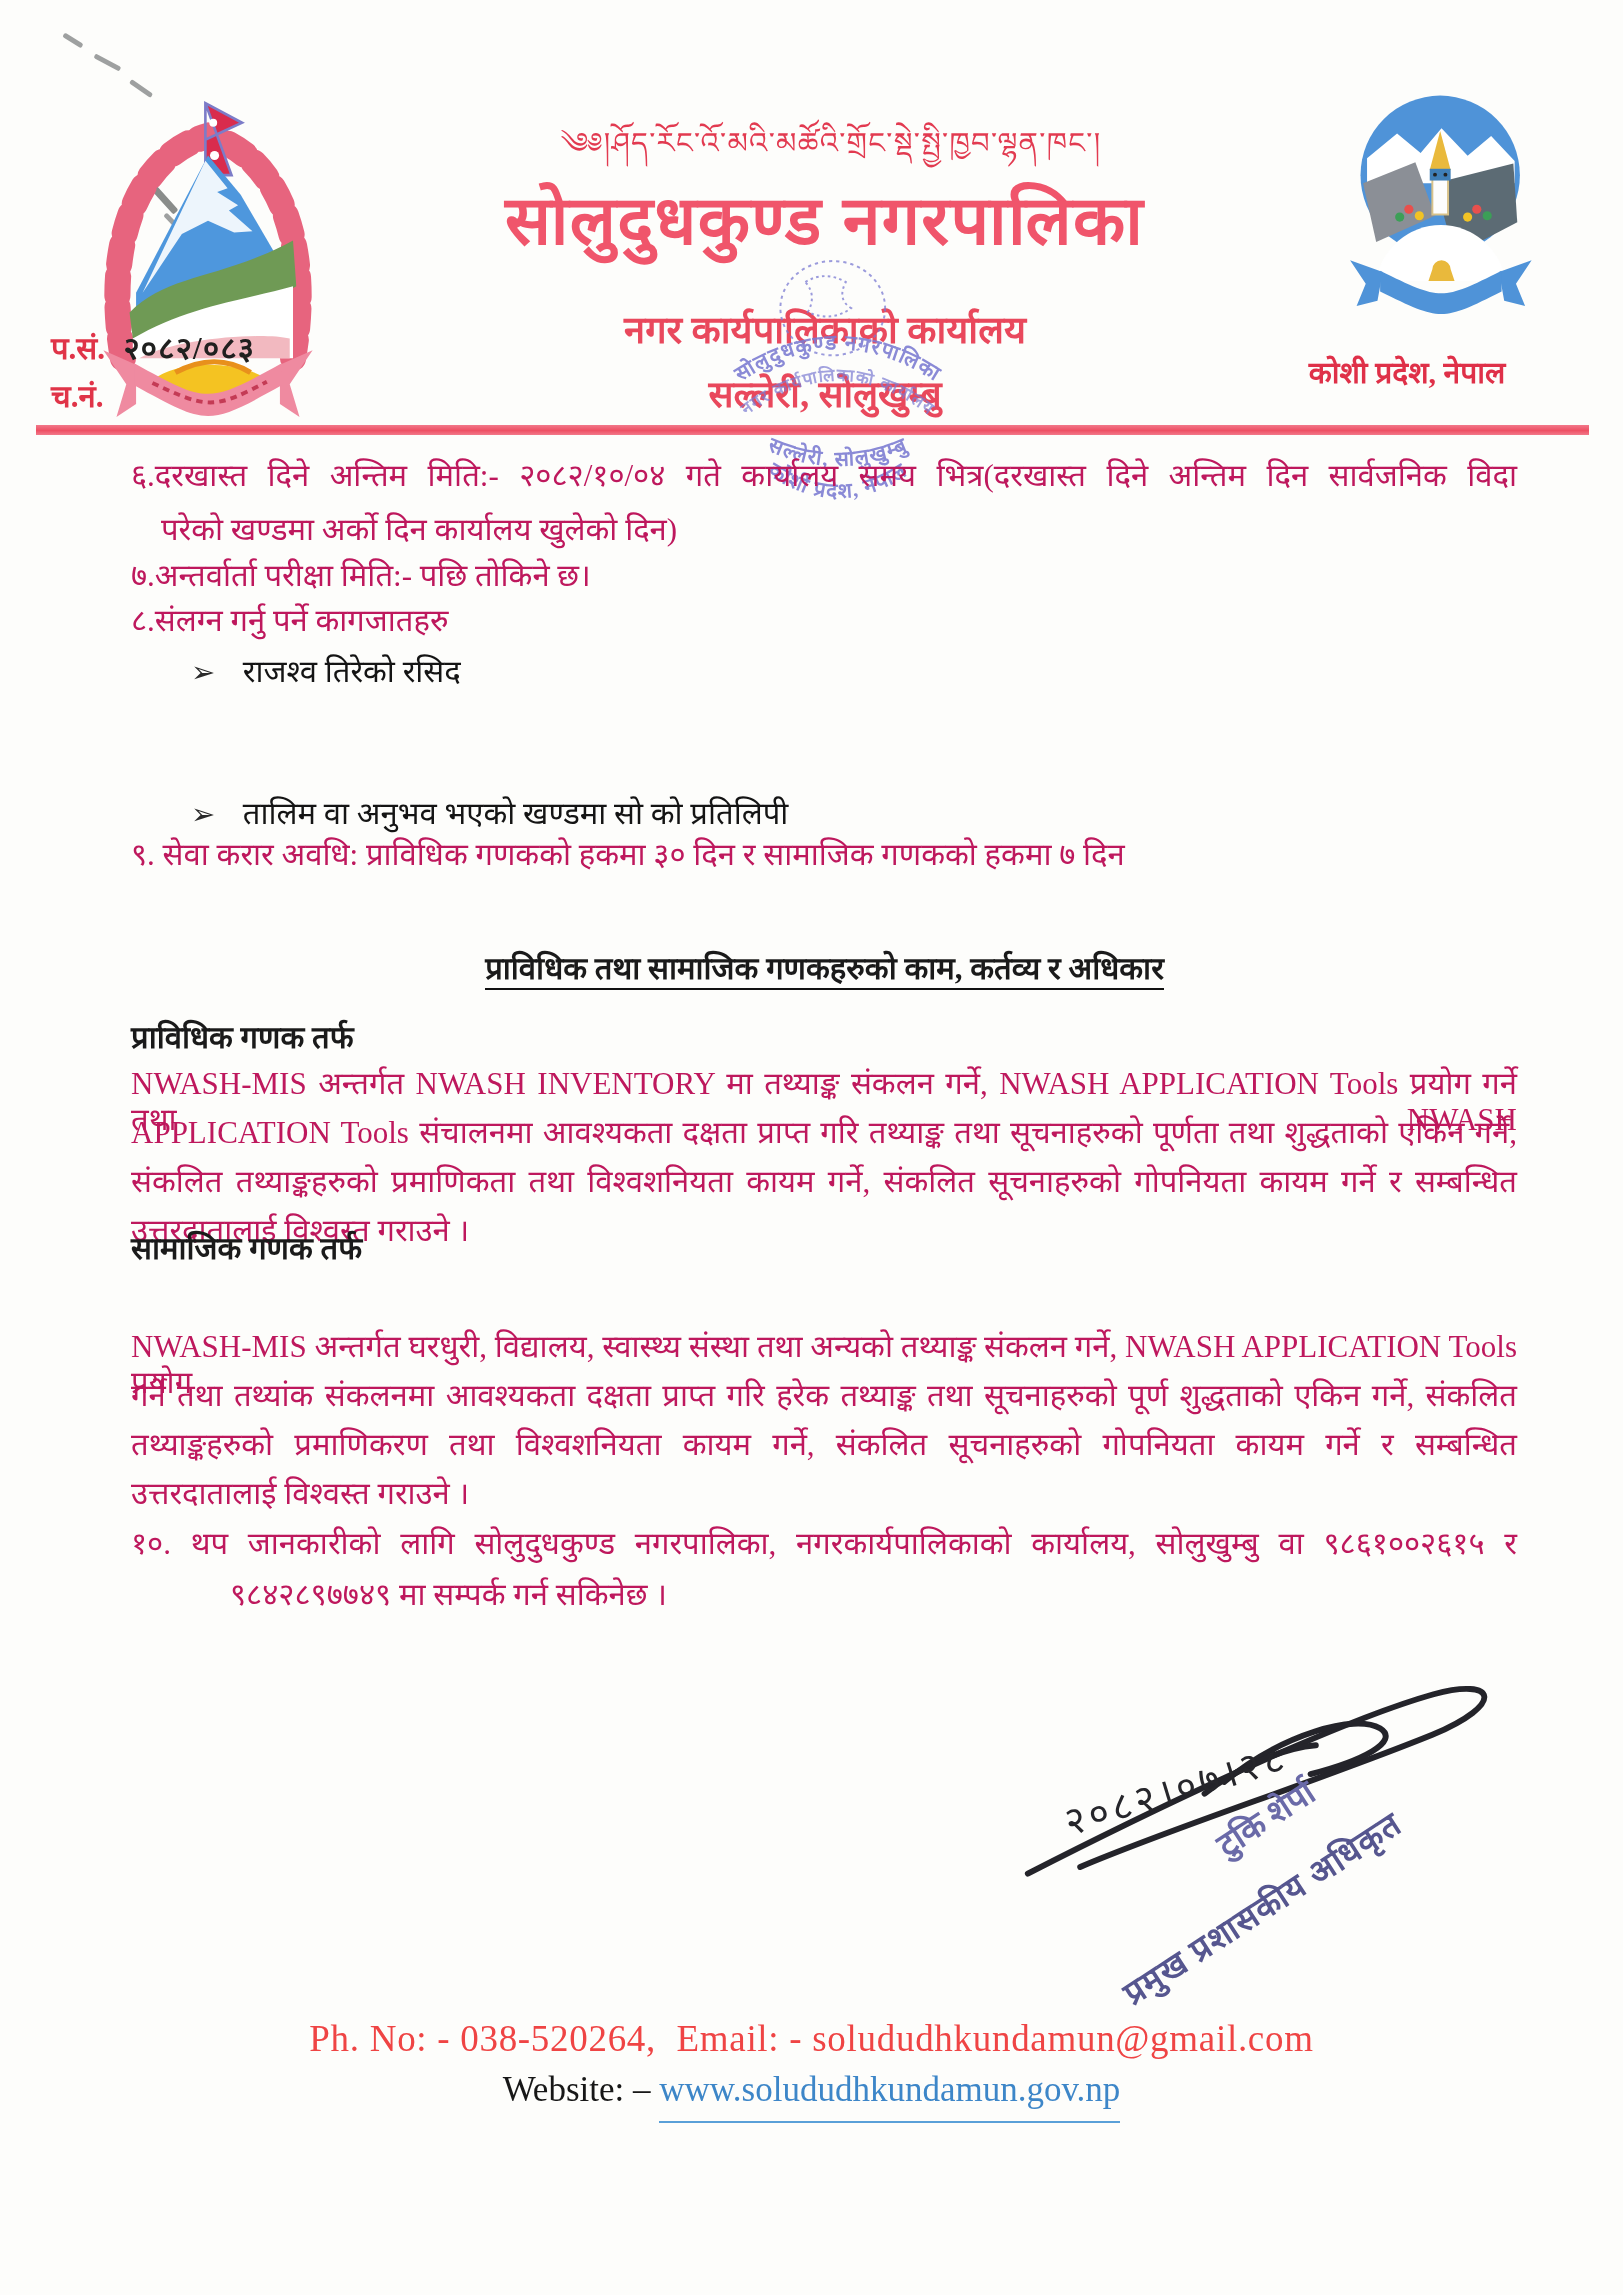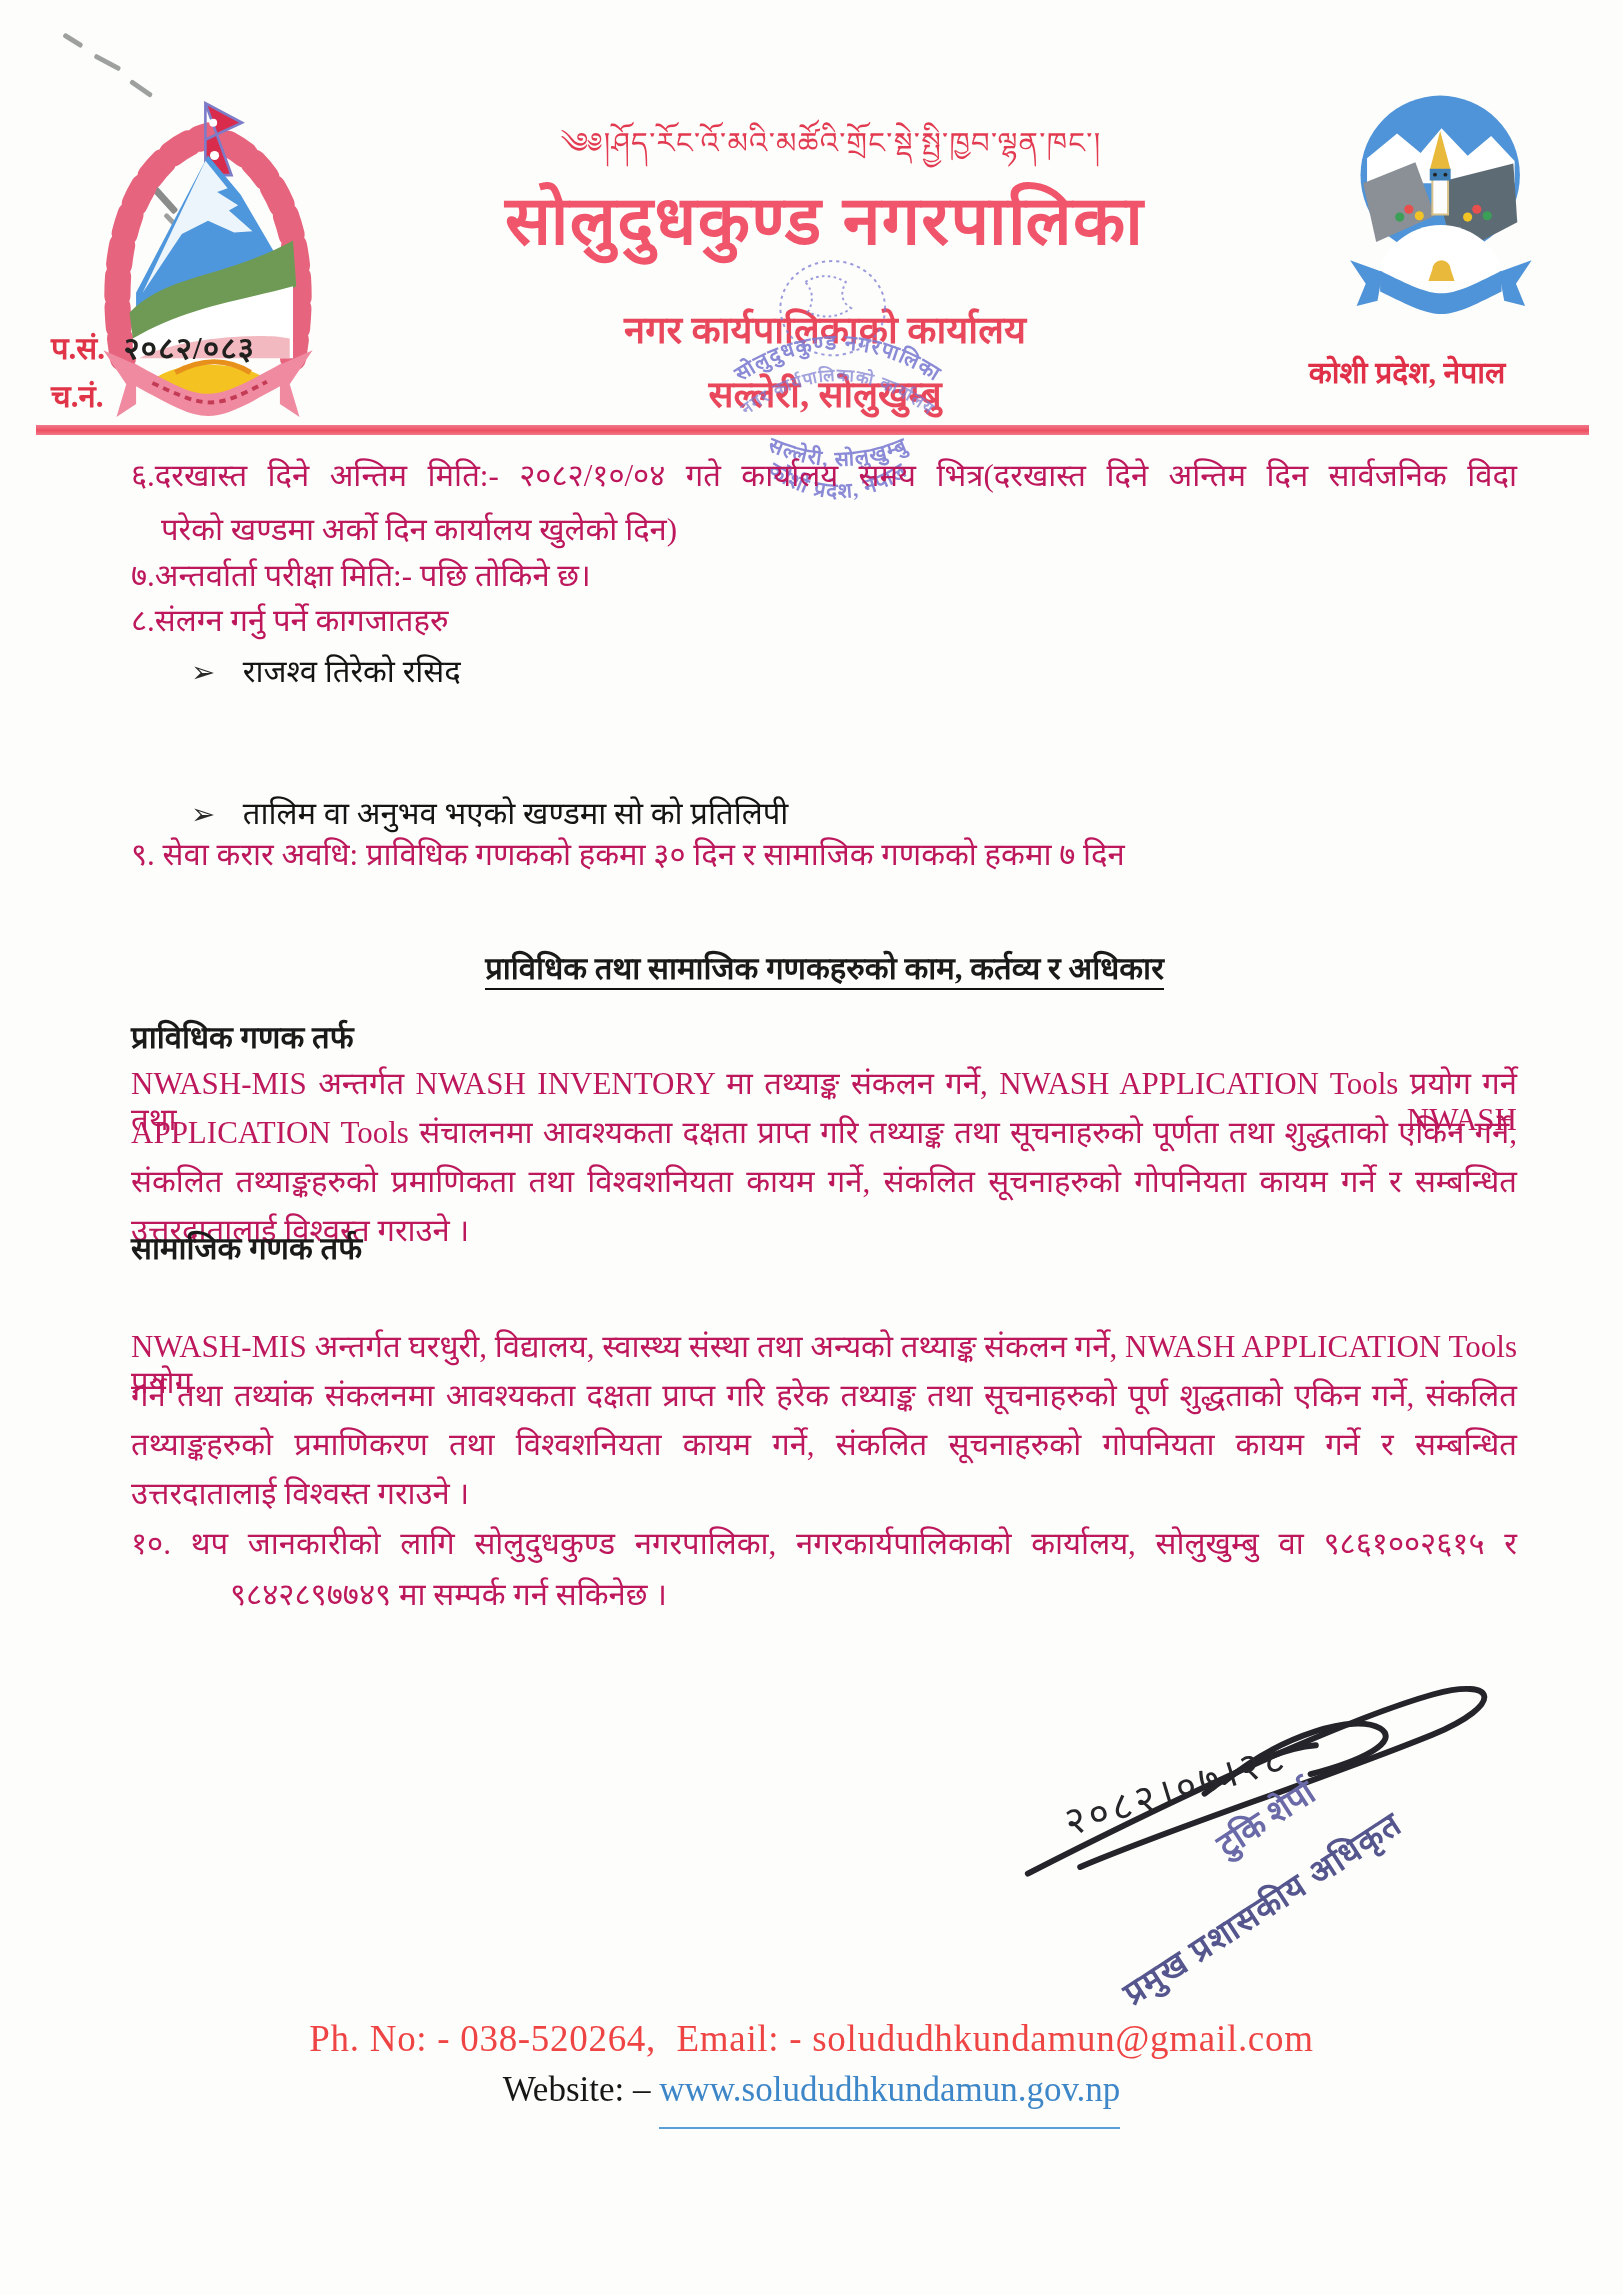--- a/index.html
+++ b/index.html
@@ -73,21 +73,21 @@
   }
   
   .footer1{
     position:absolute;left:157px;top:2017px;width:1309px;text-align:center;
     font-size:37px;color:#ef4444;letter-spacing:0.7px;
   }
   .footer2{
     position:absolute;left:157px;top:2070px;width:1309px;text-align:center;
     font-size:35px;color:#171717;
   }
-  .weblink{color:#3d86c8;border-bottom:2.6px solid #5aa0d8;padding-bottom:18px;}
+  .weblink{color:#3d86c8;border-bottom:2.6px solid #5aa0d8;padding-bottom:12px;}
 </style>
 </head>
 <body>
 
 <div class="page">
 
   <div class="mark" style="left:62px;top:38px;width:22px;height:4.6px;transform:rotate(32deg);"></div>
   <div class="mark" style="left:93px;top:60px;width:29px;height:4.6px;transform:rotate(28deg);"></div>
   <div class="mark" style="left:128px;top:86px;width:26px;height:5.2px;transform:rotate(35deg);"></div>
   <div class="mark" style="left:136px;top:191px;width:48px;height:6.5px;transform:rotate(48deg);opacity:.8;"></div>

